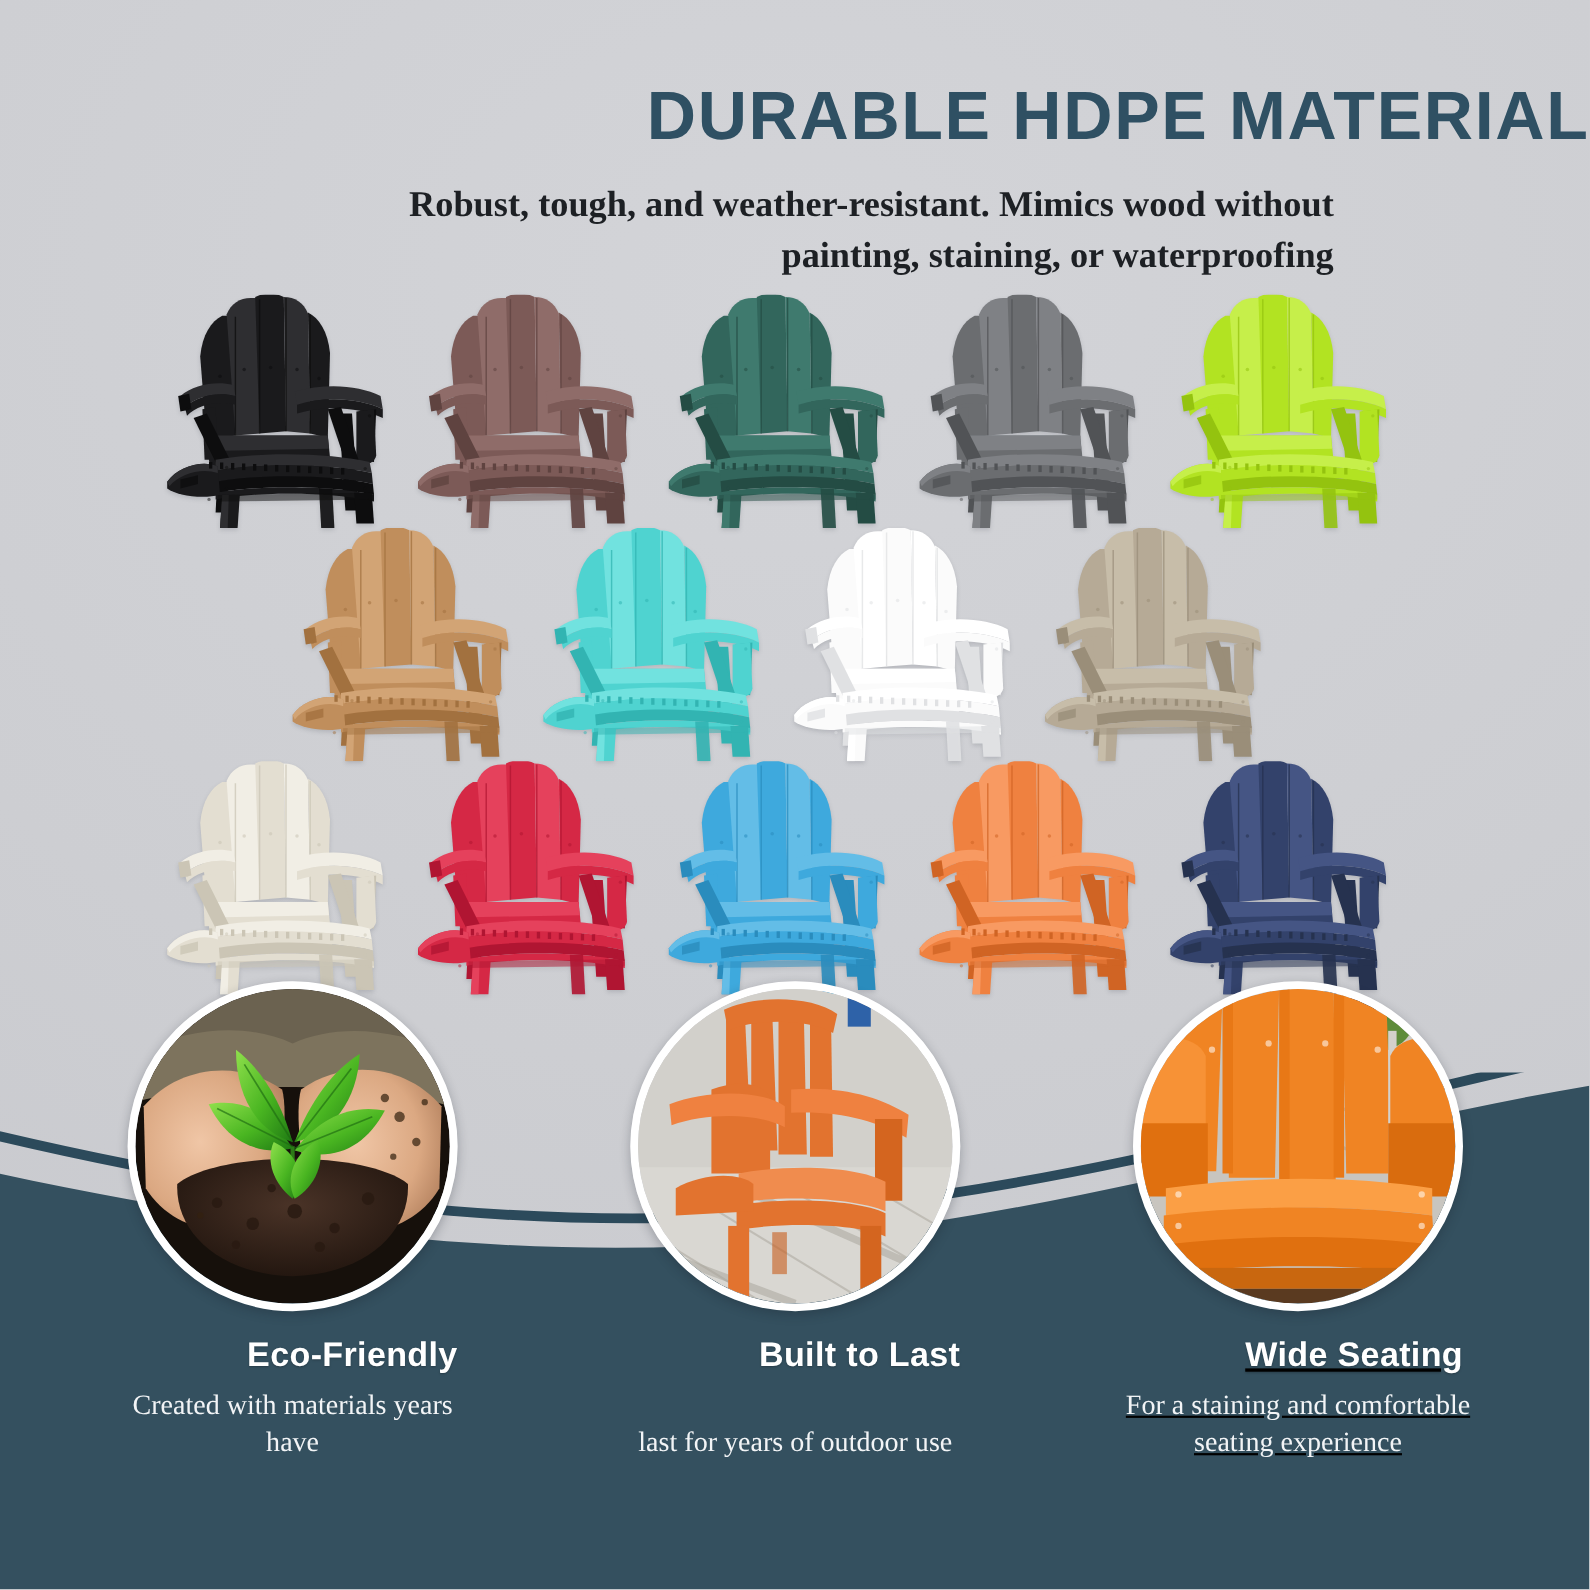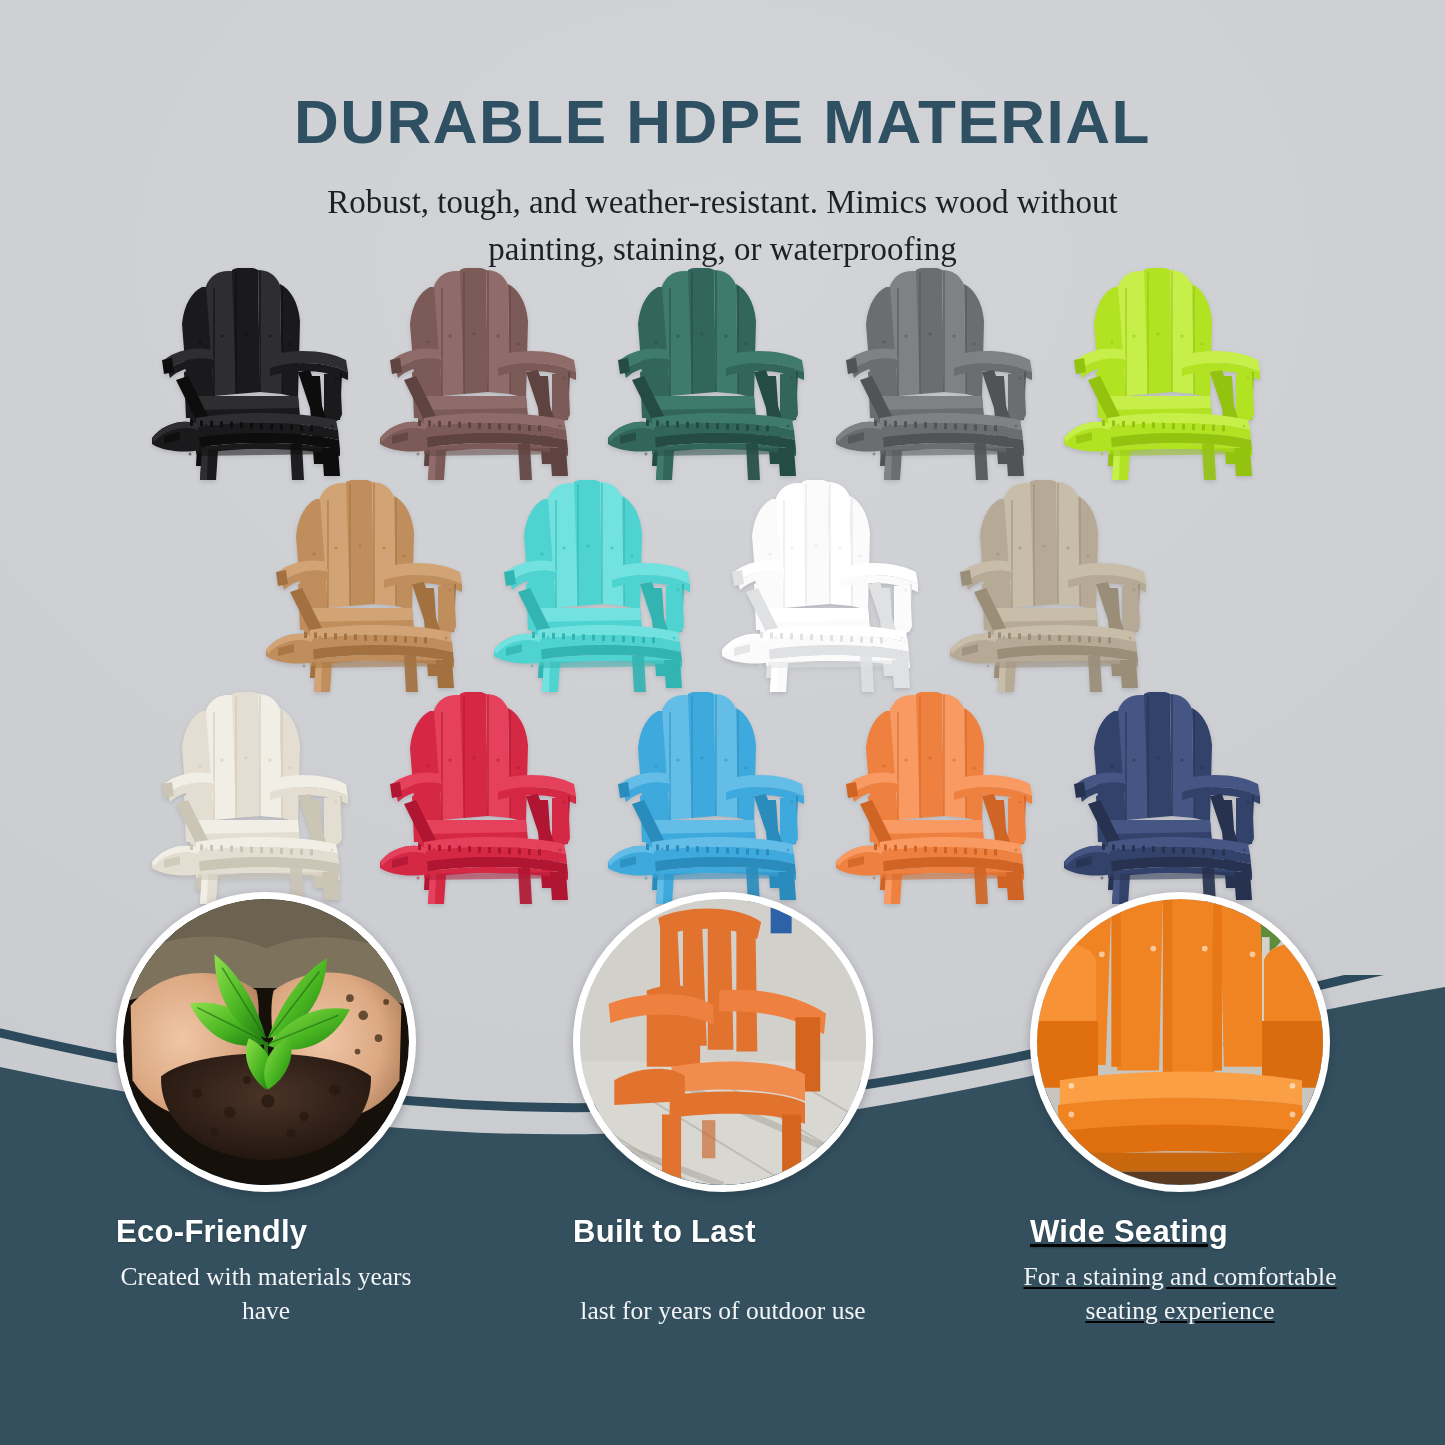--- a/index.html
+++ b/index.html
@@ -5,29 +5,29 @@
   html,body{margin:0;padding:0;}
   body{
     width:1445px;height:1445px;overflow:hidden;
     font-family:"Liberation Sans",sans-serif;
     background:#cfd0d4;
   }
   #stage{position:relative;width:1445px;height:1445px;overflow:hidden;
     background:radial-gradient(120% 90% at 50% 18%, #d3d4d8 0%, #cdced2 55%, #c7c8cd 100%);}
 
   
-  #header{position:absolute;left:0;top:16px;width:1445px;text-align:center;}
+  #header{position:absolute;left:0;top:0;width:1445px;text-align:right;}
   #title{margin:0;padding-top:74px;
     font-family:"Liberation Sans Narrow","Liberation Sans",sans-serif;
     font-weight:700;font-size:62px;letter-spacing:1.5px;
     color:#2f5063;line-height:1.02;}
   #subtitle{margin:0;padding-top:26px;
     font-family:"Liberation Serif",serif;
     font-size:33px;line-height:1.42;color:#1d2024;
-    width:980px;margin-left:auto;margin-right:auto;}
+    width:980px;margin-left:auto;margin-right:auto;font-weight:bold;}
 
   
   #grid{position:absolute;left:0;top:268px;width:1445px;}
   .row{position:relative;height:212px;width:1445px;}
   .cell{position:absolute;width:232px;height:212px;}
 
   
   .chair{position:relative;width:100%;height:100%;}
   .chair svg{position:absolute;left:0;top:0;width:100%;height:100%;
     display:block;filter:drop-shadow(0 2px 2px rgba(40,45,55,.16));}
@@ -35,21 +35,21 @@
   
   #waveband{position:absolute;left:0;bottom:0;width:1445px;height:470px;}
   #waveband svg{position:absolute;left:0;top:0;width:1445px;height:470px;display:block;}
 
   
   .feature{position:absolute;width:300px;}
   .circle{position:relative;width:300px;height:300px;border-radius:50%;
     border:7px solid #ffffff;overflow:hidden;box-sizing:border-box;
     box-shadow:0 3px 10px rgba(20,30,40,.28);}
   .circle svg,.circle .ph{position:absolute;left:0;top:0;width:100%;height:100%;display:block;}
-  .ftitle{margin:0;padding-top:22px;text-align:left;
+  .ftitle{margin:0;padding-top:22px;text-align:right;
     font-family:"Liberation Sans Narrow","Liberation Sans",sans-serif;
     font-weight:700;font-size:31px;letter-spacing:.3px;color:#ffffff;
     text-shadow:0 1px 2px rgba(0,0,0,.25);}
   .fdesc{margin:0;padding-top:10px;text-align:center;
     font-family:"Liberation Serif",serif;font-size:25.5px;line-height:1.34;
     color:#f2f4f6;width:330px;margin-left:-15px;}
 </style>
 </head>
 <body>
 

